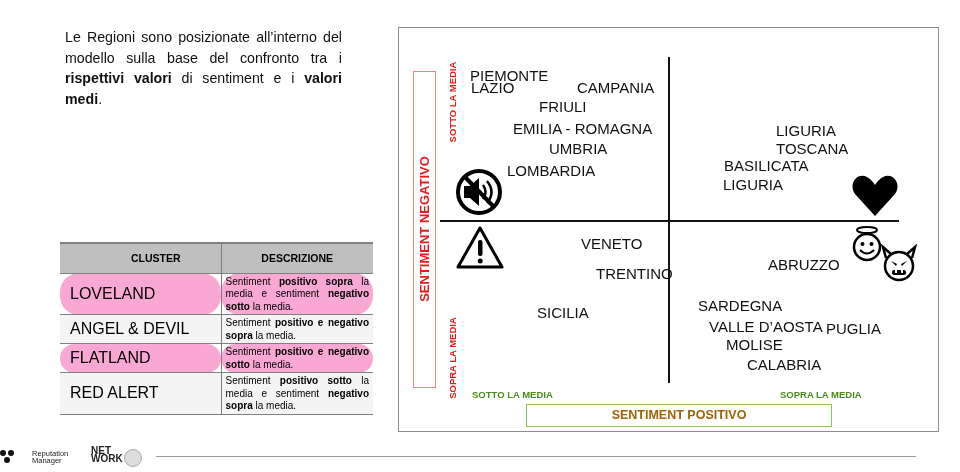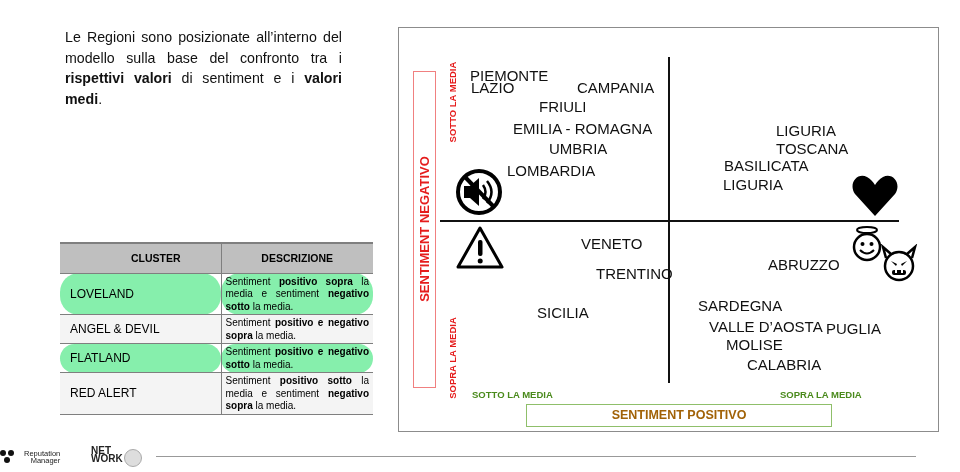--- a/index.html
+++ b/index.html
@@ -20,28 +20,28 @@
       font-family: "Liberation Sans", sans-serif;
     }
     .cluster-table th {
       background: #bfbfbf; font-size: 10.5px; font-weight: bold; height: 30px;
       text-align: center; border-bottom: 1px solid #7f7f7f; border-top: 2px solid #7f7f7f;
     }
     .cluster-table th.c1 { text-align: right; padding-right: 40px; }
     .cluster-table td {
       border-bottom: 1px solid #7f7f7f; vertical-align: middle;
     }
-    .cluster-table td.name { font-size: 12px; padding-left: 10px; width: 161px; }
+    .cluster-table td.name { font-size: 16px; padding-left: 10px; width: 161px; }
     .cluster-table td.desc {
       font-size: 10px; line-height: 12.5px; padding: 2px 4px 1px 4px;
       text-align: justify; border-left: 1px solid #7f7f7f;
     }
     .cluster-table td.desc b { font-weight: bold; }
     .cluster-table th.c2 { border-left: 1px solid #7f7f7f; }
-    .row-dark td { background: #86efac; border-radius: 19px; }
+    .row-dark td { background: #f9a8d4; border-radius: 19px; }
     .row-light td { background: #f4f4f4; }
 
     .diagram {
       position: absolute; left: 398px; top: 27px; width: 541px; height: 405px;
       border: 1px solid #8c8c8c; background: #fff;
     }
     .neg-box {
       position: absolute; left: 14px; top: 43px; width: 23px; height: 317px;
       border: 1px solid #f08080;
     }
@@ -72,21 +72,21 @@
       font-family: "Liberation Sans", sans-serif; font-weight: bold; color: #a16207;
       font-size: 12.5px; line-height: 21px;
     }
 
     .icon { position: absolute; }
 
     .footer-line { position: absolute; left: 156px; top: 456px; width: 760px; height: 1px; background: #999; }
     .logo-rm { position: absolute; left: 0; top: 449px; display: flex; align-items: center; }
     .logo-rm .dots { position: relative; width: 20px; height: 16px; }
     .logo-rm .dot { position: absolute; width: 6px; height: 6px; border-radius: 50%; background: #111; }
-    .logo-rm .txt { font-family: "Liberation Sans", sans-serif; font-size: 7.5px; line-height: 7px; color: #222; margin-left: 4px; text-align: right; }
+    .logo-rm .txt { font-family: "Liberation Sans", sans-serif; font-size: 7.5px; line-height: 7px; color: #222; margin-left: 12px; }
     .logo-net { position: absolute; left: 91px; top: 447px; font-family: "Liberation Sans", sans-serif;
       font-size: 10px; line-height: 8px; font-weight: bold; color: #222; }
     .logo-seal { position: absolute; left: 124px; top: 449px; width: 18px; height: 18px; border-radius: 50%;
       border: 1px solid #aaa; background: #ddd; }
   </style>
 </head>
 <body>
 
 <div class="intro">
   <span>Le Regioni sono posizionate all’interno del modello sulla base del confronto tra i </span><b>rispettivi valori</b><span> di sentiment e i </span><b>valori medi</b><span>.</span>

